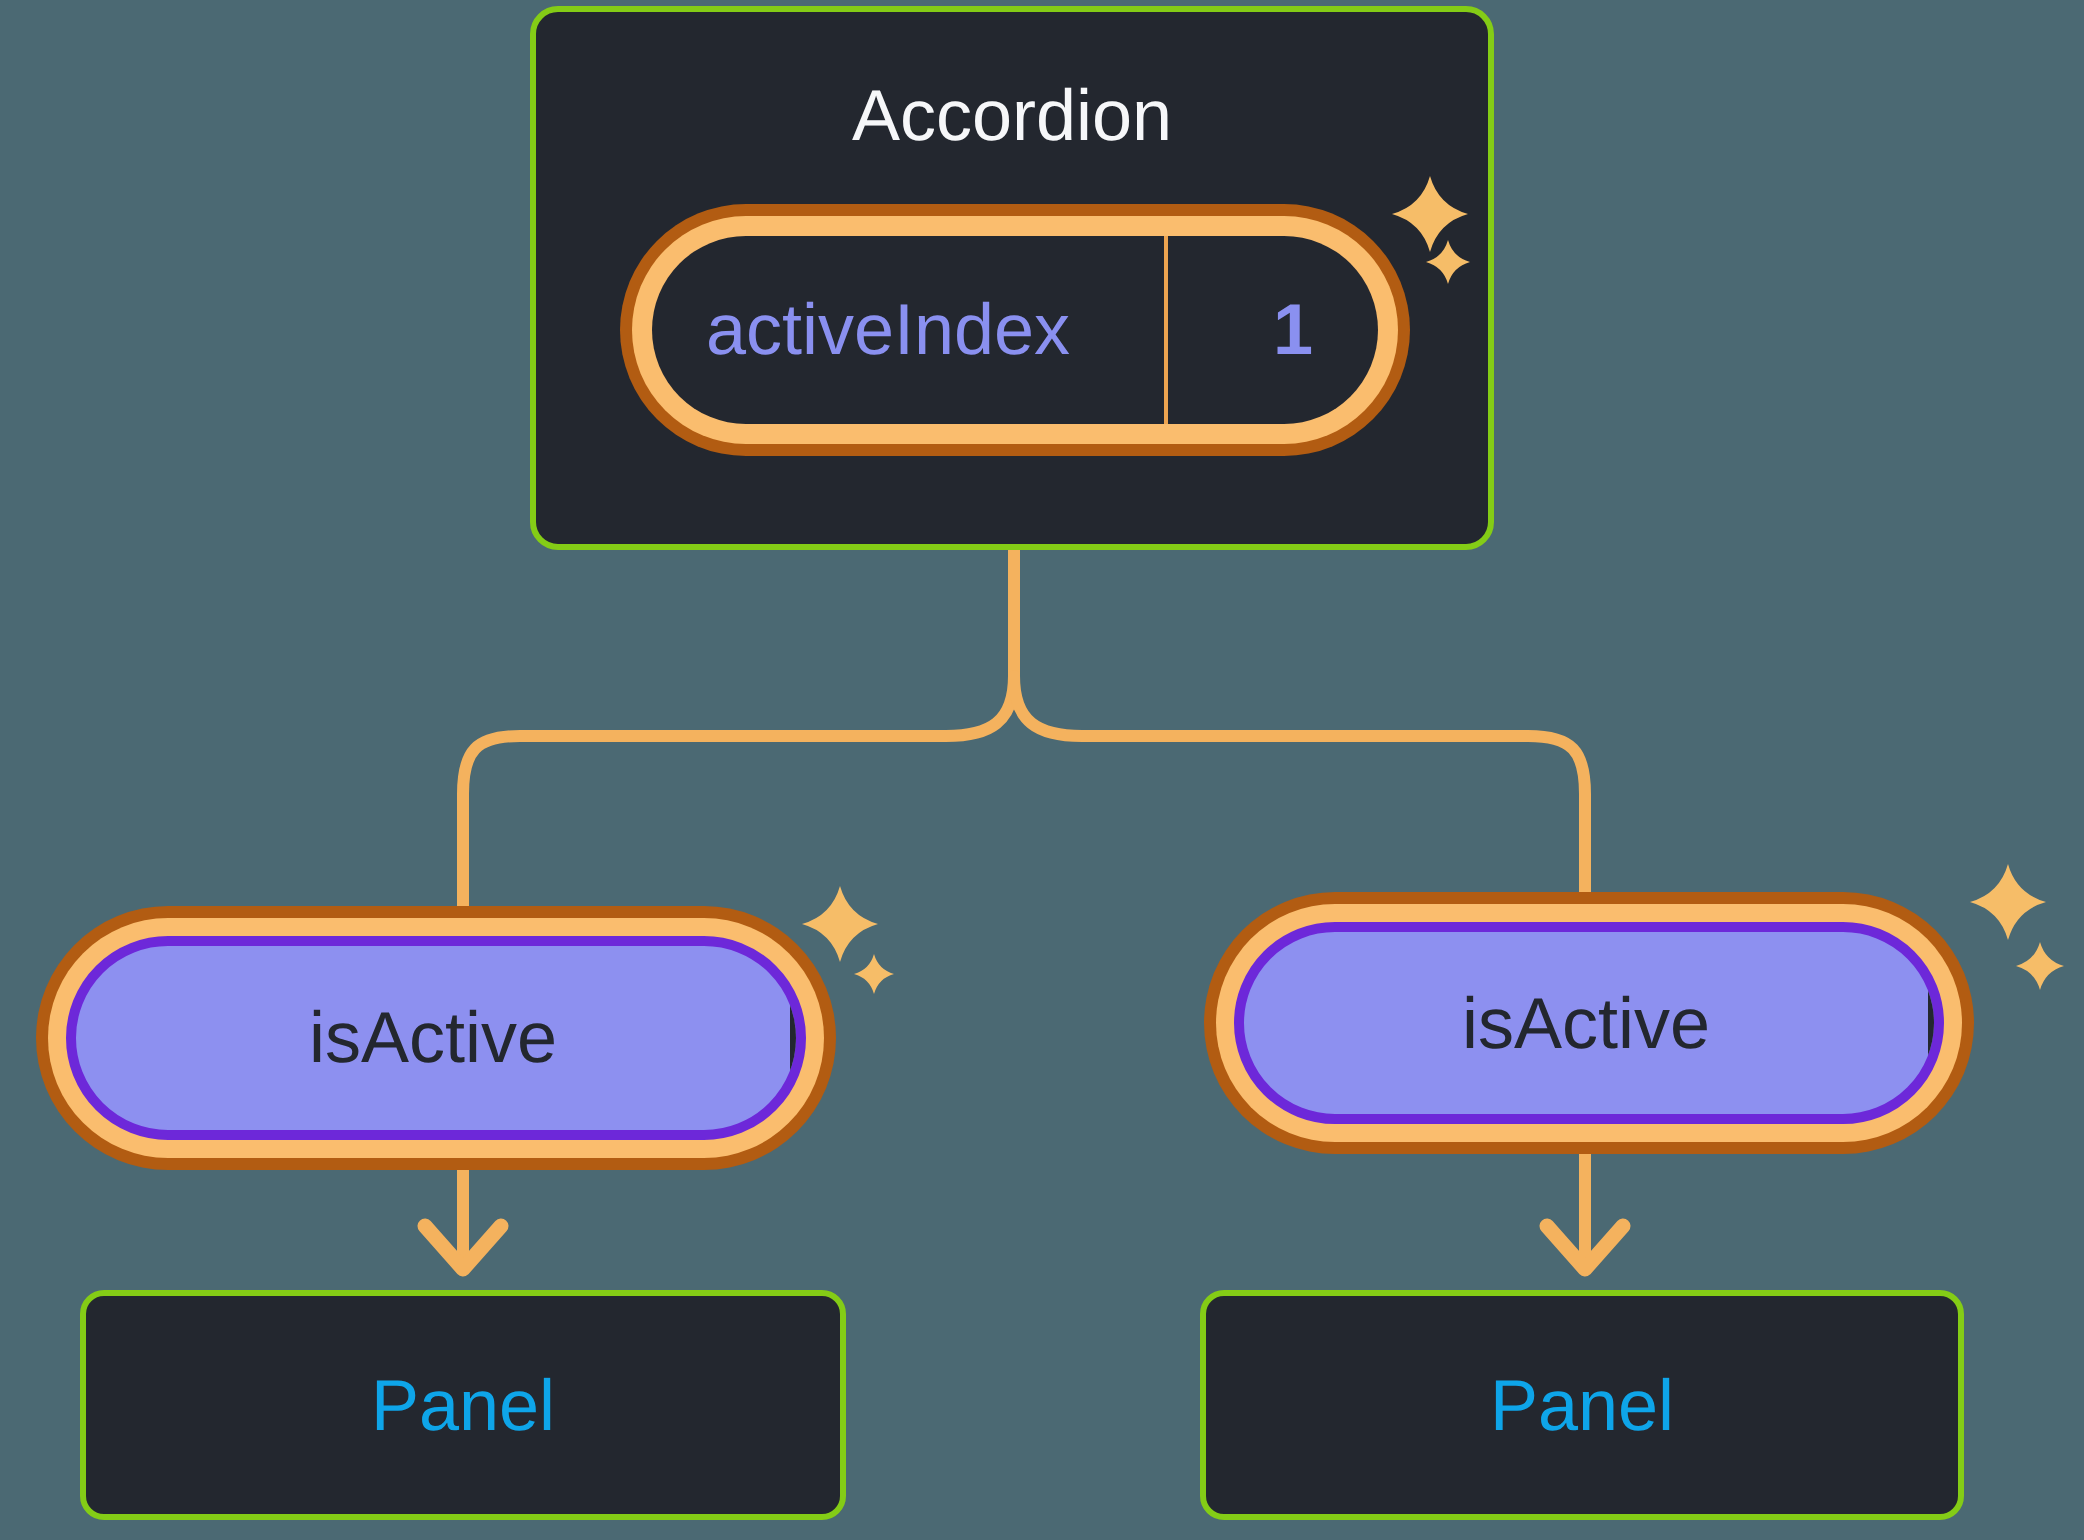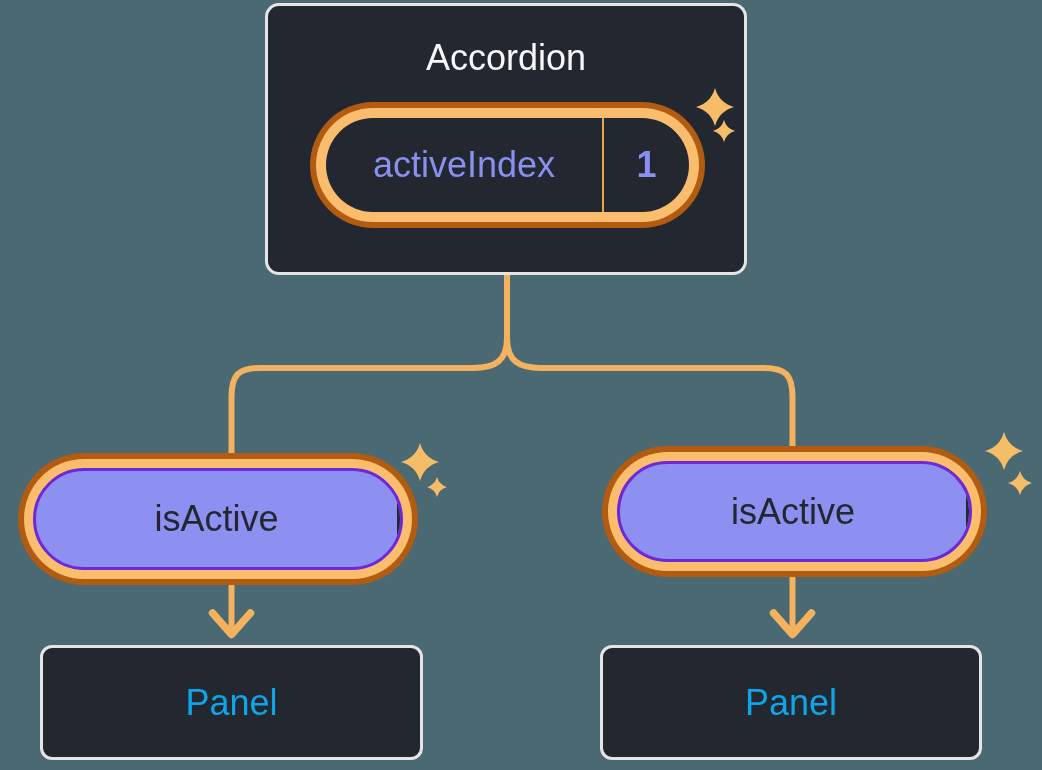--- a/index.html
+++ b/index.html
@@ -11,21 +11,21 @@
     background:#4b6973;
     overflow:hidden;
   }
   .layer { position:absolute; left:0; top:0; width:1042px; height:770px; pointer-events:none; }
   .connectors { z-index:1; }
   .sparkles   { z-index:6; }
 
   .node {
     position:absolute;
     background:#23272f;
-    border:3px solid #e5e5e5;
+    border:3px solid #84cc16;
     border-radius:14px;
     box-sizing:border-box;
     z-index:2;
   }
   .accordion { left:265px; top:3px; width:482px; height:272px; }
   .node-title {
     position:absolute; left:0; right:0; top:33px;
     text-align:center;
     font-size:36px; font-weight:500; line-height:38px;
     color:#f6f7f9;
@@ -54,22 +54,22 @@
   .prop-pill .pill-mid { padding:9px; }
 
   .pill-core {
     height:100%;
     border-radius:999px;
     display:flex;
     align-items:stretch;
     overflow:hidden;
     box-sizing:border-box;
   }
-  .state-core { background:#23272f; }
-  .prop-core  { background:#8d90f0; border:3px solid #6d28d9; }
+  .state-core { background:#23272f;gap:20px; }
+  .prop-core  { background:#8d90f0; border:5px solid #6d28d9; }
 
   .pill-cell { display:flex; align-items:center; justify-content:center; }
   .label-cell { flex:1; }
 
   .state-pill { left:42px; top:96px; width:395px; height:126px; }
   .state-core .value-cell { width:85px; }
   .state-divider { width:2px; background:#eda450; }
 
   .pill-left  { left:18px;  top:453px; width:400px; height:132px; }
   .pill-right { left:602px; top:446px; width:385px; height:131px; }

